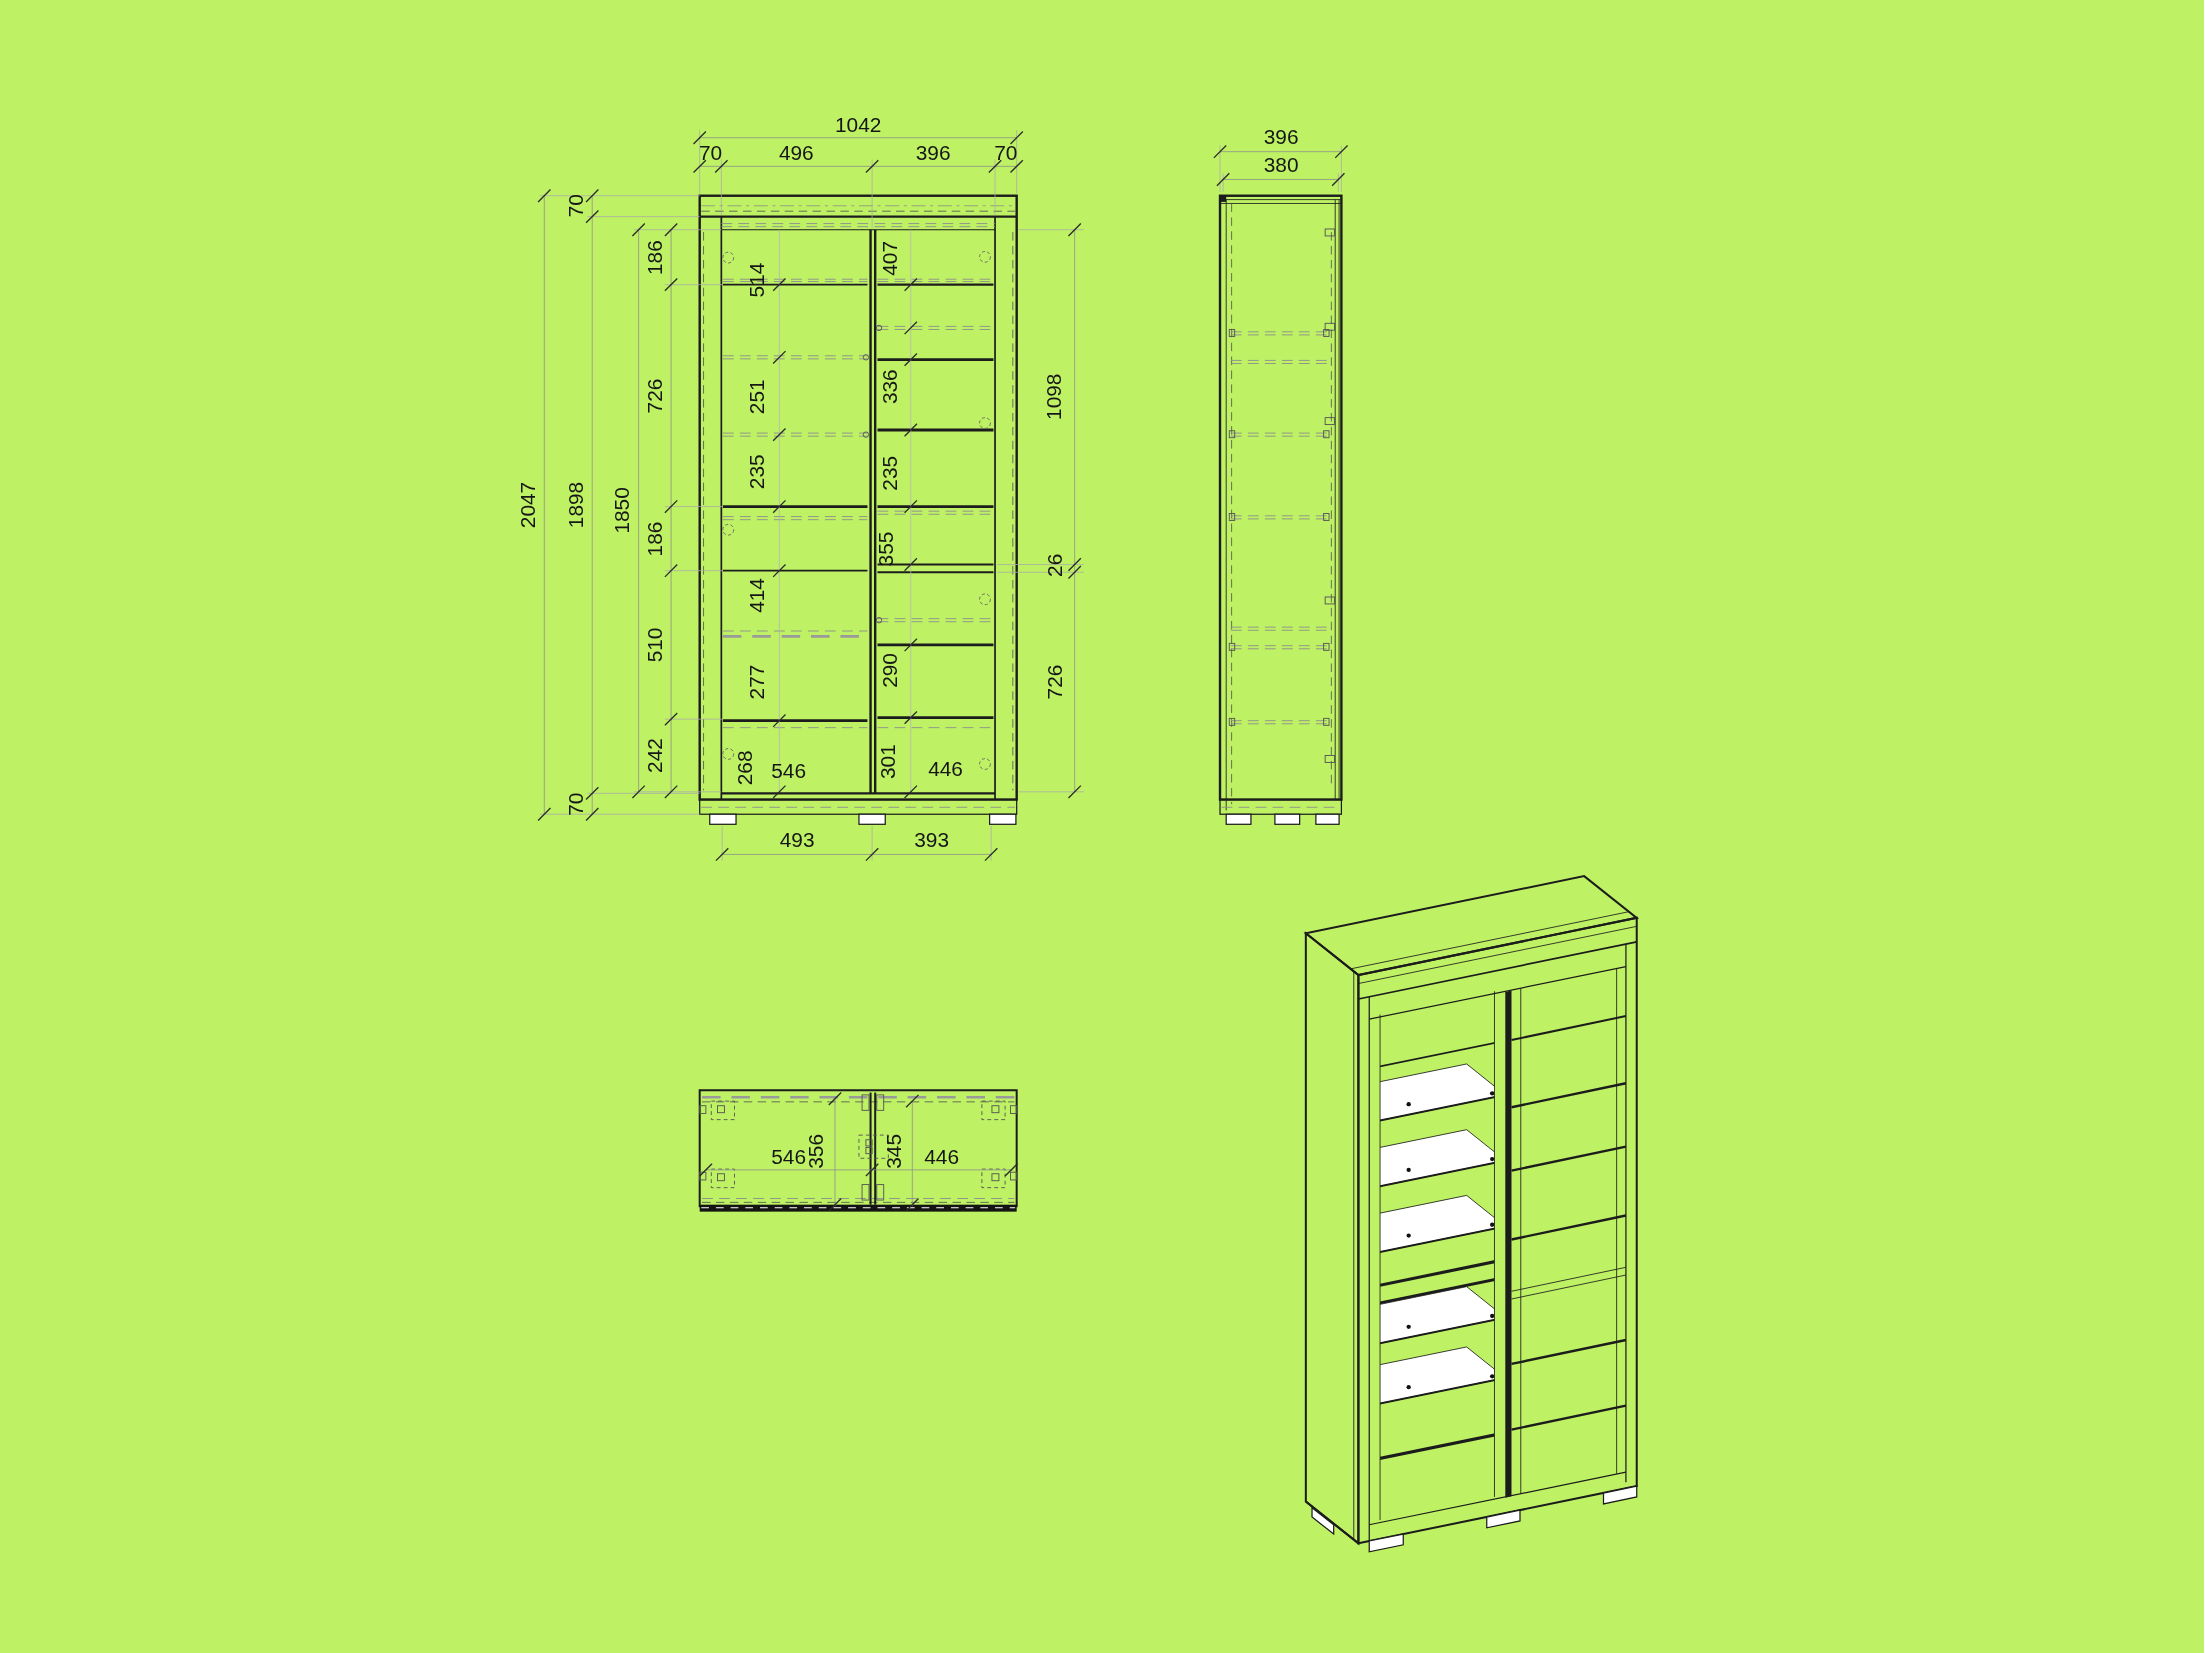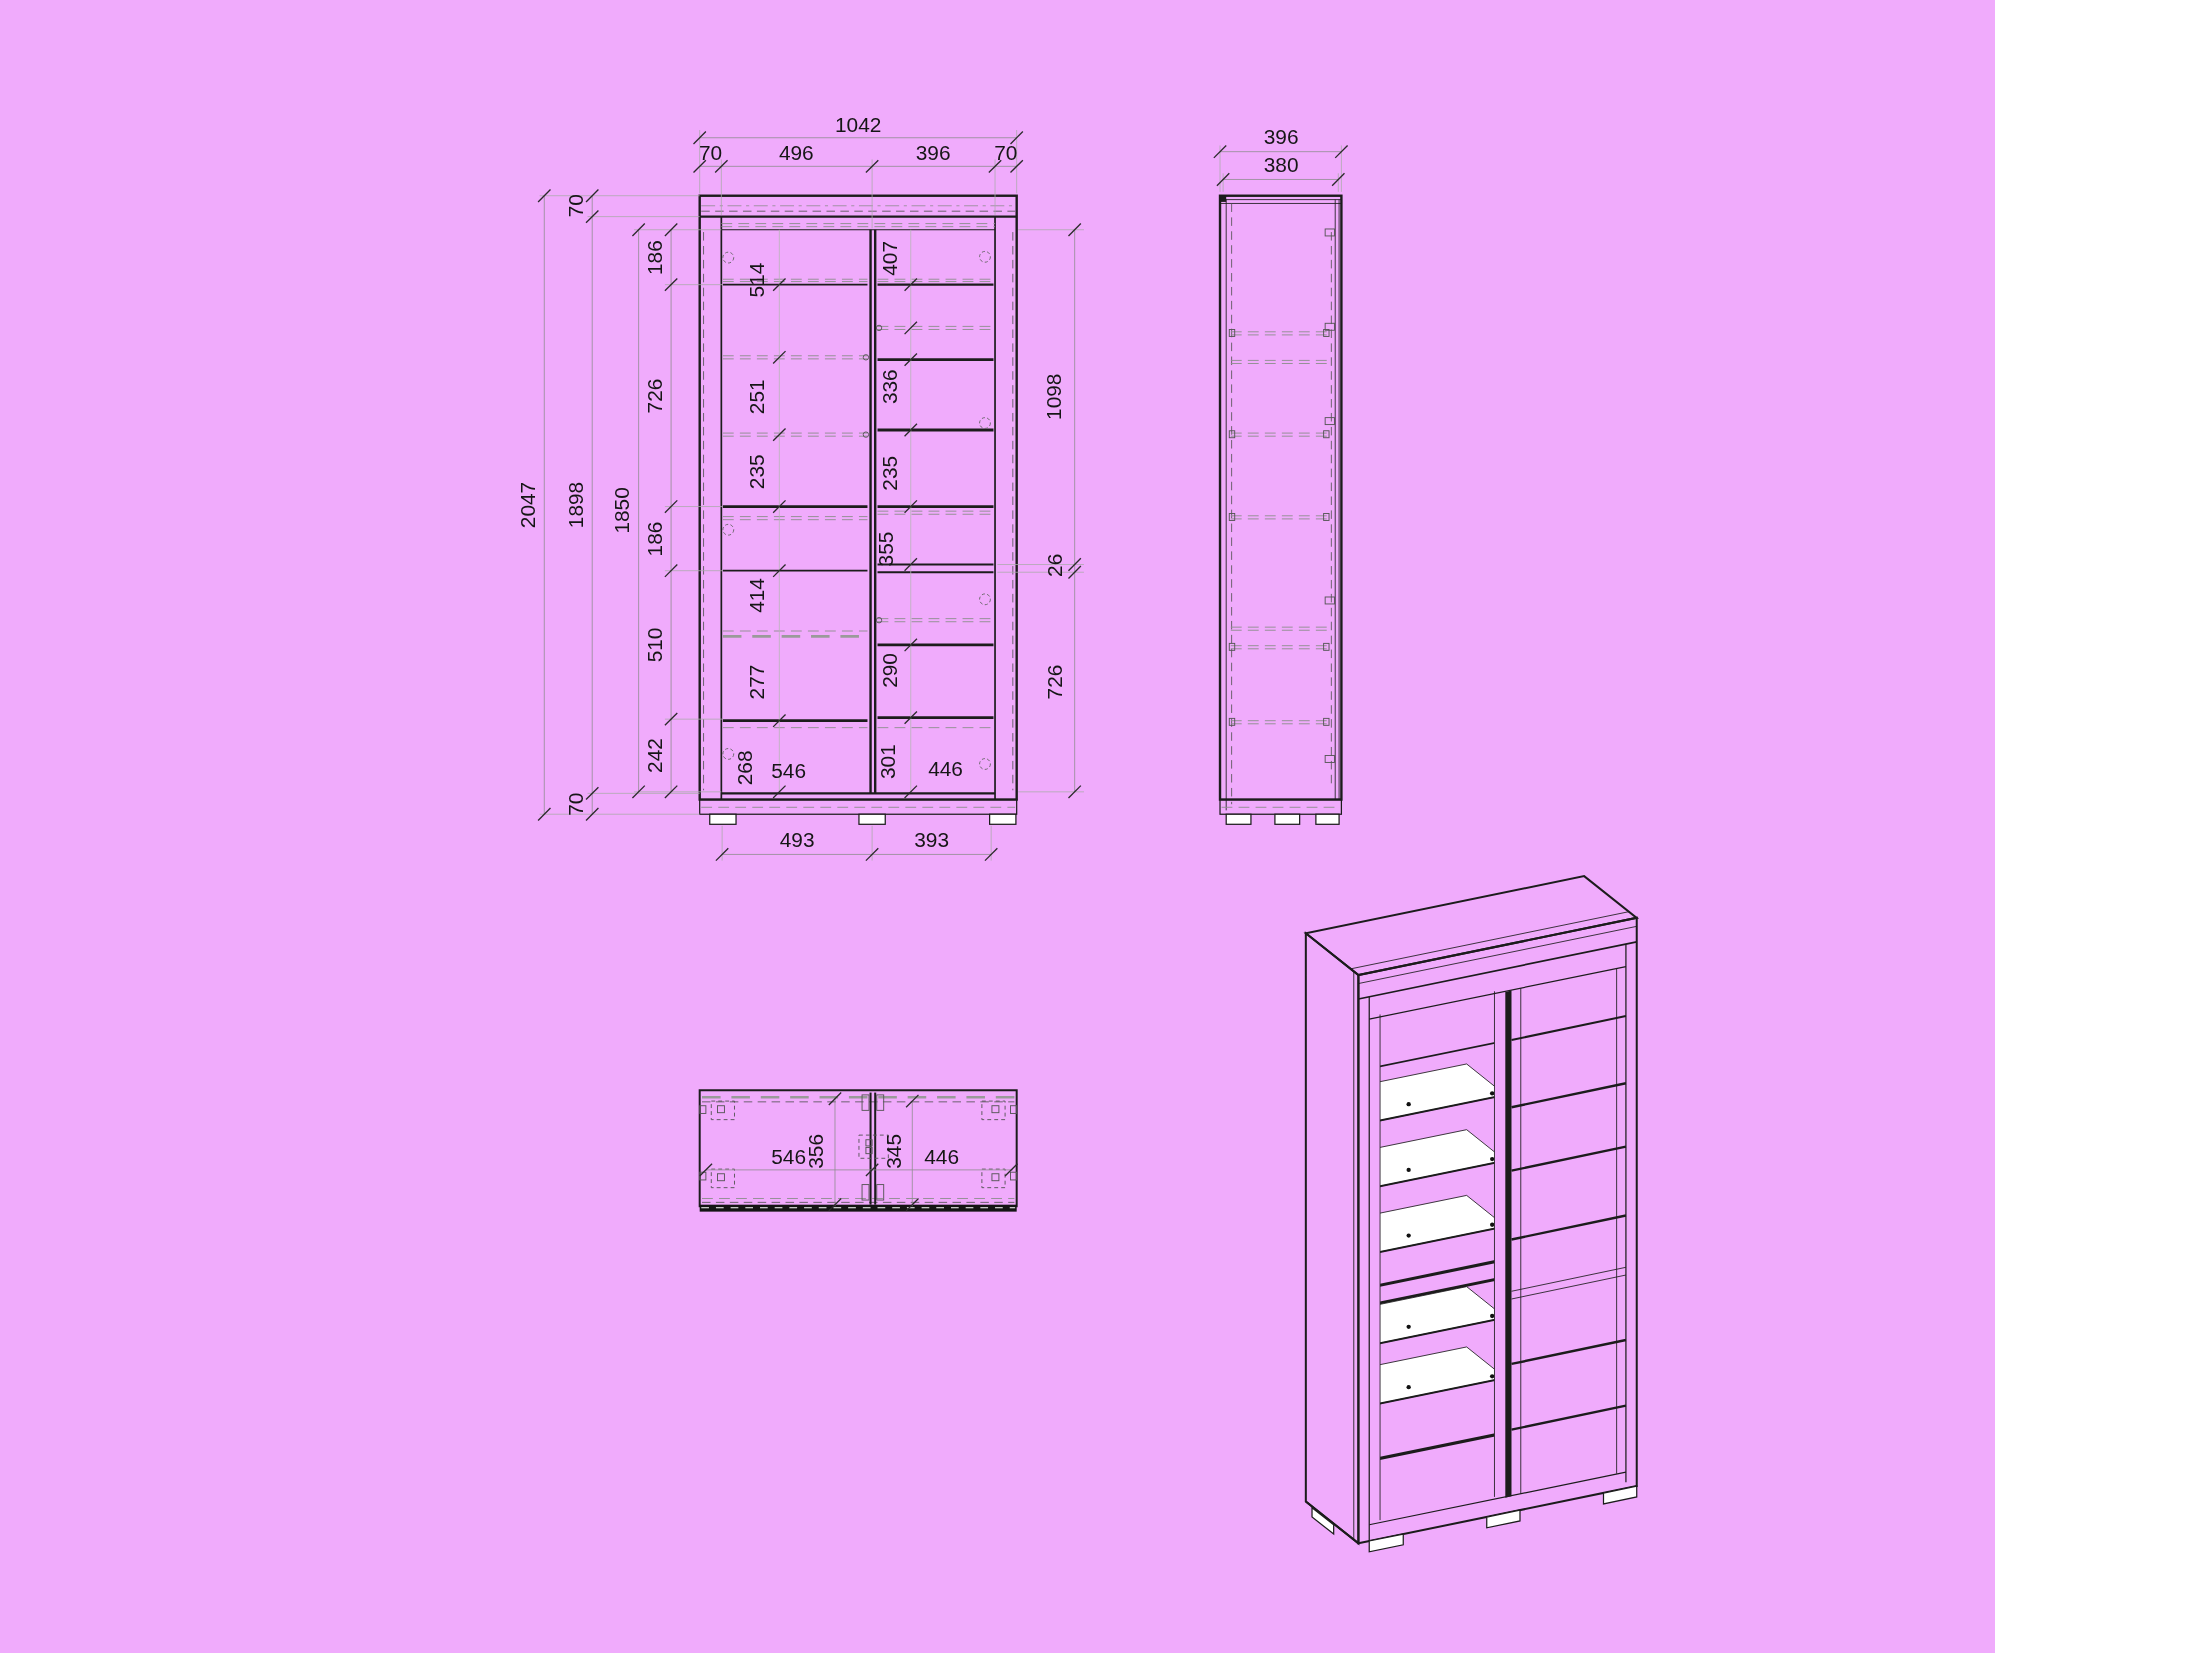--- a/index.html
+++ b/index.html
@@ -1,16 +1,16 @@
 <!DOCTYPE html>
 <html style="font-size:12.4px"><head>
 <meta charset="utf-8">
 <style>
   html,body{margin:0;padding:0;background:#fff;}
-  .sheet{position:relative;width:1995px;height:1654px;background:#f0abfc;overflow:hidden;}
+  .sheet{position:relative;width:2204px;height:1654px;background:#bef264;overflow:hidden;}
   svg text{font-family:"Liberation Sans","DejaVu Sans",sans-serif;font-size:27px;fill:#161616;}
   .ln{stroke:#1c1c1c;fill:none;}
   .w1{stroke-width:1.1;} .w15{stroke-width:1.6;} .w2{stroke-width:2.2;} .w25{stroke-width:2.6;}
   .w3{stroke-width:3.1;} .w35{stroke-width:3.6;} .w4{stroke-width:4;}
   .gd{stroke:#8f8f8f;fill:none;stroke-width:1.2;stroke-dasharray:14 8;}
   .gdb{stroke:#9a9a9a;fill:none;stroke-width:3.4;stroke-dasharray:24 14;}
   .bd{stroke:#555;fill:none;stroke-width:1.1;stroke-dasharray:11 7;}
   .dd{stroke:#8a8a8a;fill:none;stroke-width:1;stroke-dasharray:18 6 4 6;}
   .ext{stroke:#ababab;stroke-width:1;fill:none;}
   .dim{stroke:#8c8c8c;stroke-width:1;fill:none;}

